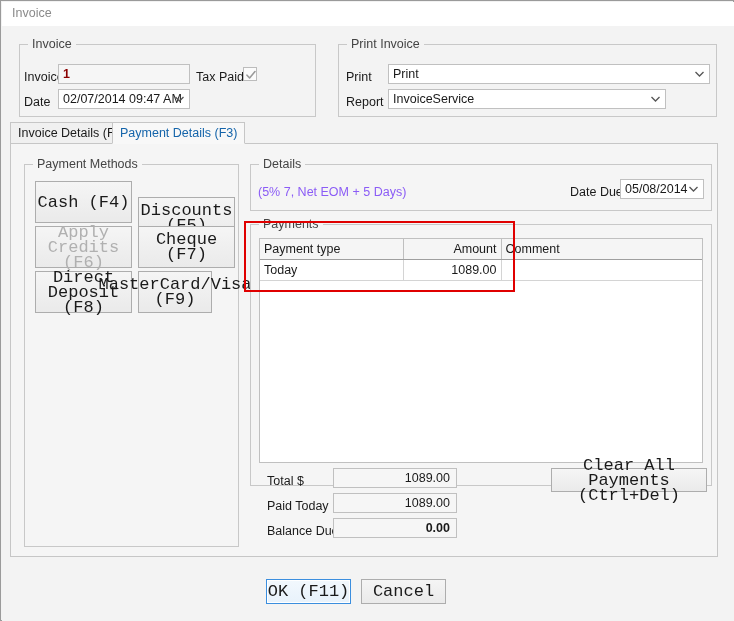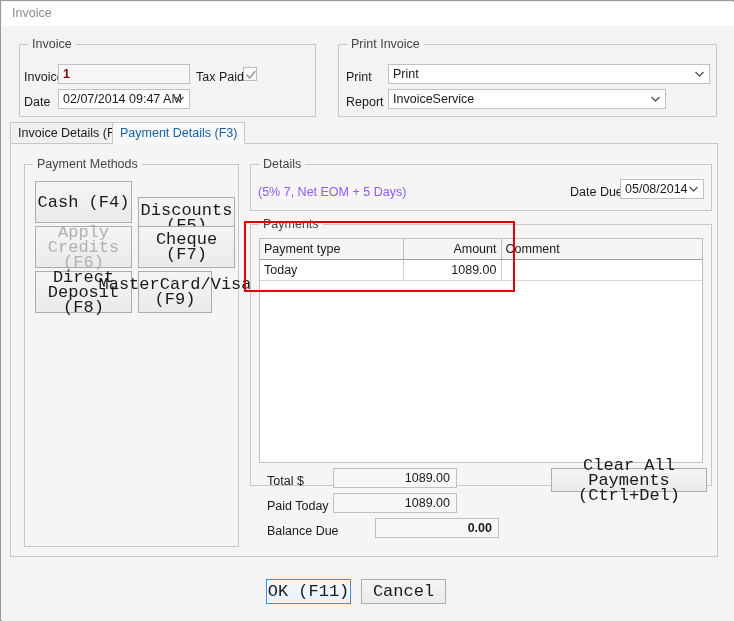--- a/index.html
+++ b/index.html
@@ -75,21 +75,21 @@
     font-family: "Liberation Sans", sans-serif;
     font-size: 12.5px;
     color: #1a1a1a;
     padding: 0 4px;
     line-height: 18px;
     white-space: nowrap;
     overflow: hidden;
   }
   .tbox.redval { color: #8b0000; font-weight: bold; }
   .tbox.right { text-align: right; padding-right: 6px; }
-  .tbox.bold { font-weight: bold; margin-left: 42px; }
+  .tbox.bold { font-weight: bold; }
 
   
   .combo {
     position: absolute;
     box-sizing: border-box;
     border: 1px solid #c0c0c0;
     background: #ffffff;
     font-size: 12.5px;
     color: #1a1a1a;
     line-height: 18px;

